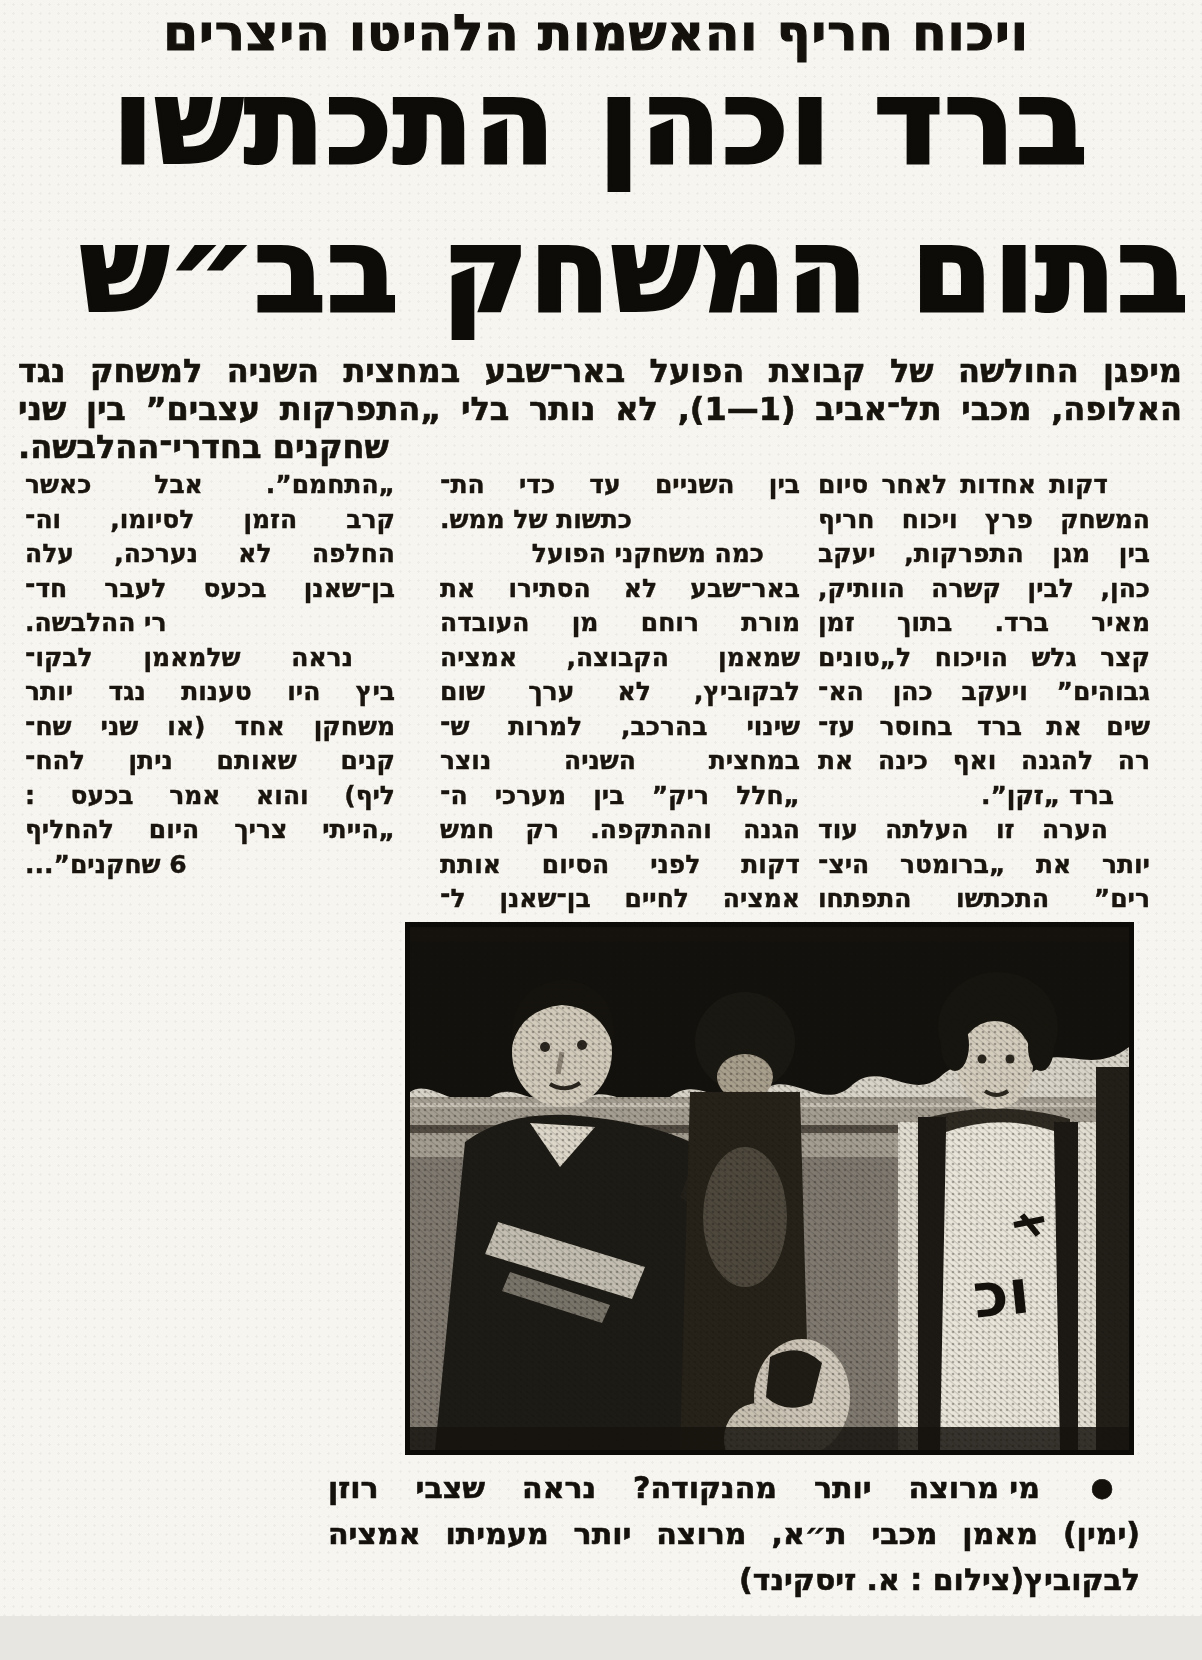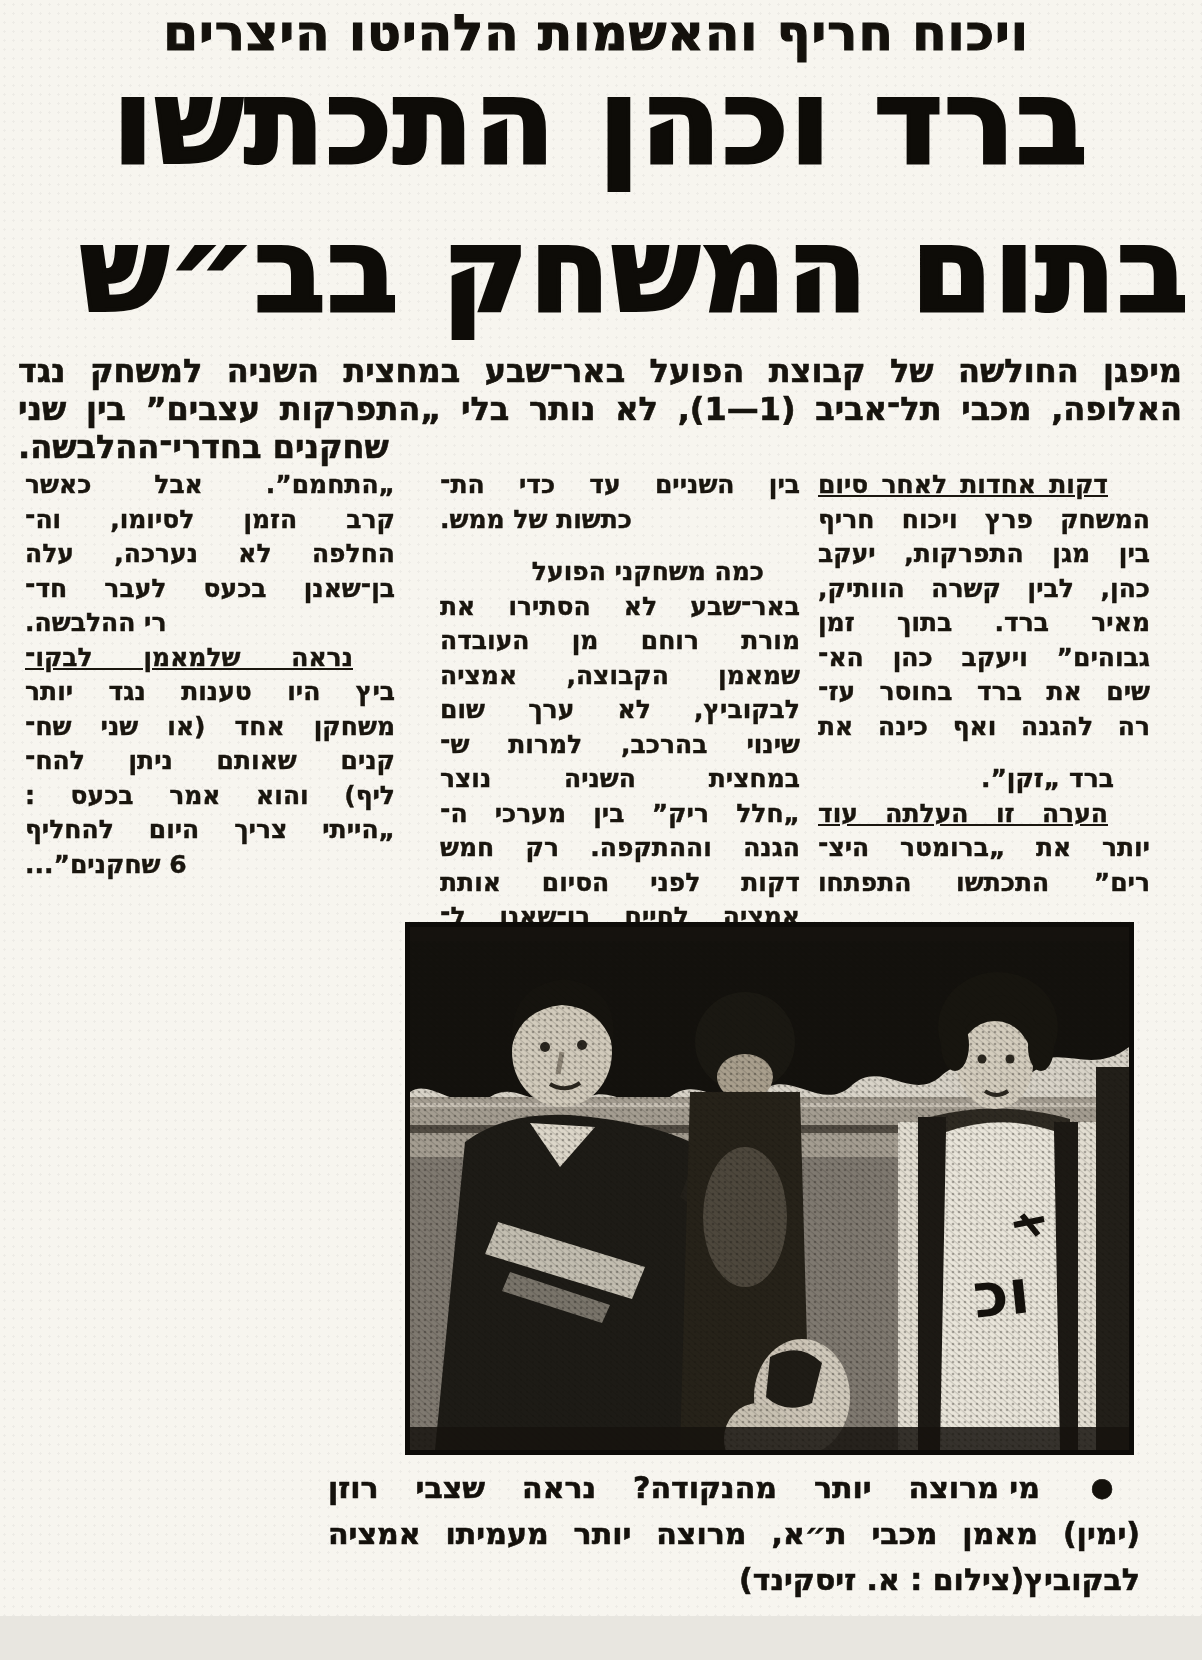--- a/index.html
+++ b/index.html
@@ -55,22 +55,22 @@
     font-size:25px;font-weight:bold;
     line-height:34.5px;
     color:#1a160f;
     -webkit-text-stroke:0.4px #1a160f;
   }
   #col1{right:52px;width:332px;}
   #col2{right:402px;width:360px;}
   #col3{left:25px;width:370px;}
   .bline{display:block;}
   .a-j {text-align:justify;text-align-last:justify;}
-  .a-ji{text-align:justify;text-align-last:justify;text-indent:42px;text-decoration:underline;}
-  .a-ri{text-indent:36px;margin-top:18px;}
+  .a-ji{text-align:justify;text-align-last:justify;text-indent:42px;}
+  .a-ri{text-indent:36px;}
   .a-r {text-align:left;}
   .a-l {text-align:left;}
   .a-c {text-align:left;}
   .a-lb{text-align:left;}
   
   .photo-frame{
     position:absolute;left:405px;top:922px;
     width:729px;height:533px;
     border:5px solid #0d0b08;
     box-sizing:border-box;
@@ -109,20 +109,21 @@
       <span class="bline a-l">שחקנים בחדרי־ההלבשה.</span>
     </div>
 
   <div class="bodycol" id="col1">
 
   <span class="bline a-ji">דקות אחדות לאחר סיום</span>
       <span class="bline a-j">המשחק פרץ ויכוח חריף</span>
       <span class="bline a-j">בין מגן התפרקות, יעקב</span>
       <span class="bline a-j">כהן, לבין קשרה הוותיק,</span>
       <span class="bline a-j">מאיר ברד. בתוך זמן</span>
+      <span class="bline a-j">קצר גלש הויכוח ל„טונים</span>
       <span class="bline a-j">גבוהים” ויעקב כהן הא־</span>
       <span class="bline a-j">שים את ברד בחוסר עז־</span>
       <span class="bline a-j">רה להגנה ואף כינה את</span>
       <span class="bline a-ri">ברד „זקן”.</span>
       <span class="bline a-ji">הערה זו העלתה עוד</span>
       <span class="bline a-j">יותר את „ברומטר היצ־</span>
       <span class="bline a-j">רים” התכתשו התפתחו</span>
     </div>
 
   <div class="bodycol" id="col2">

